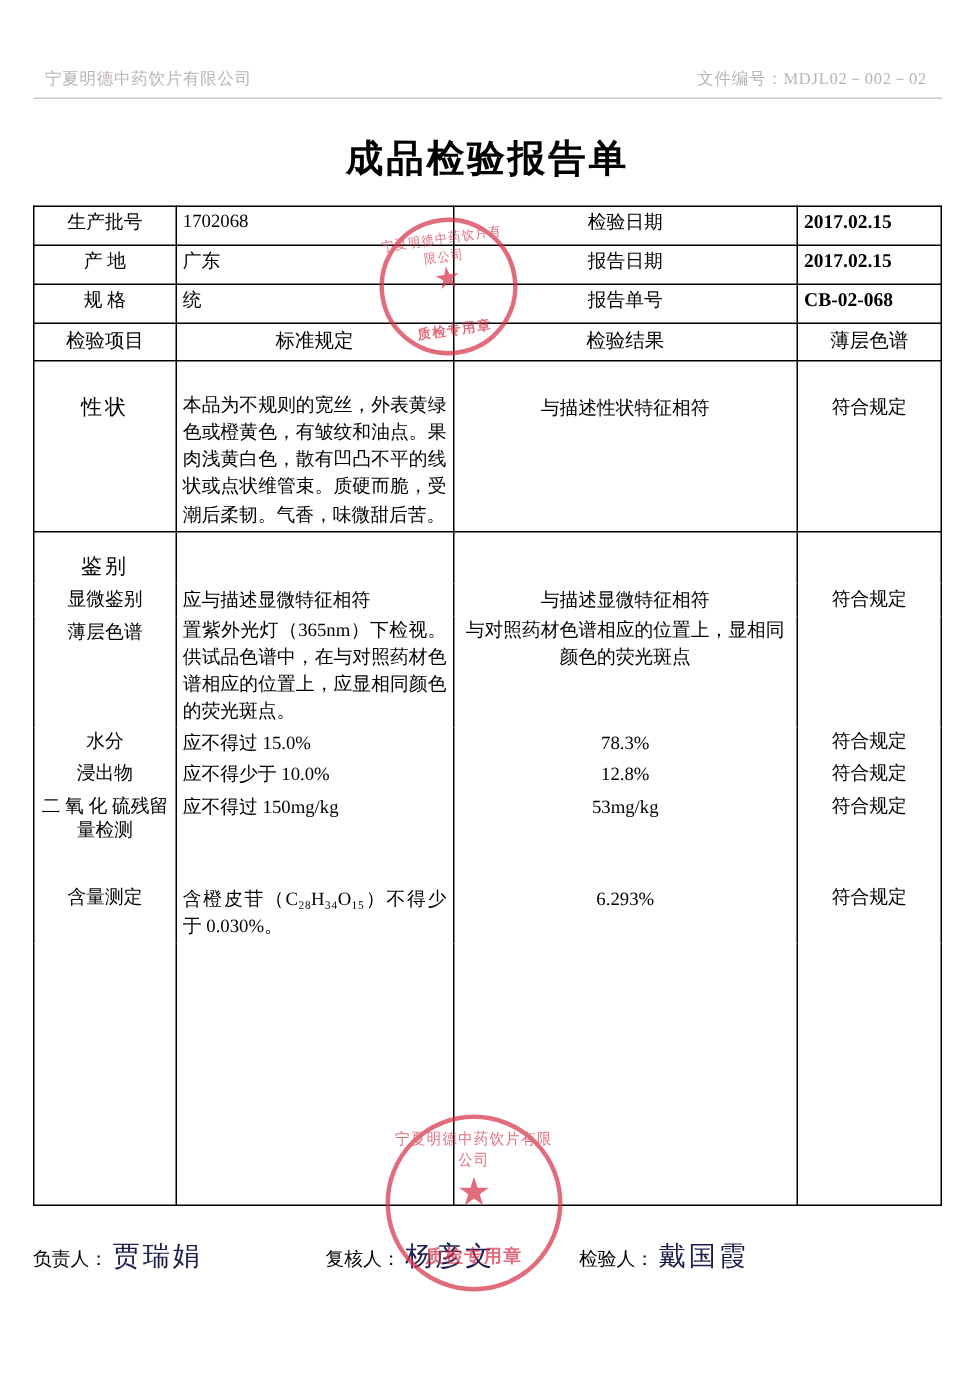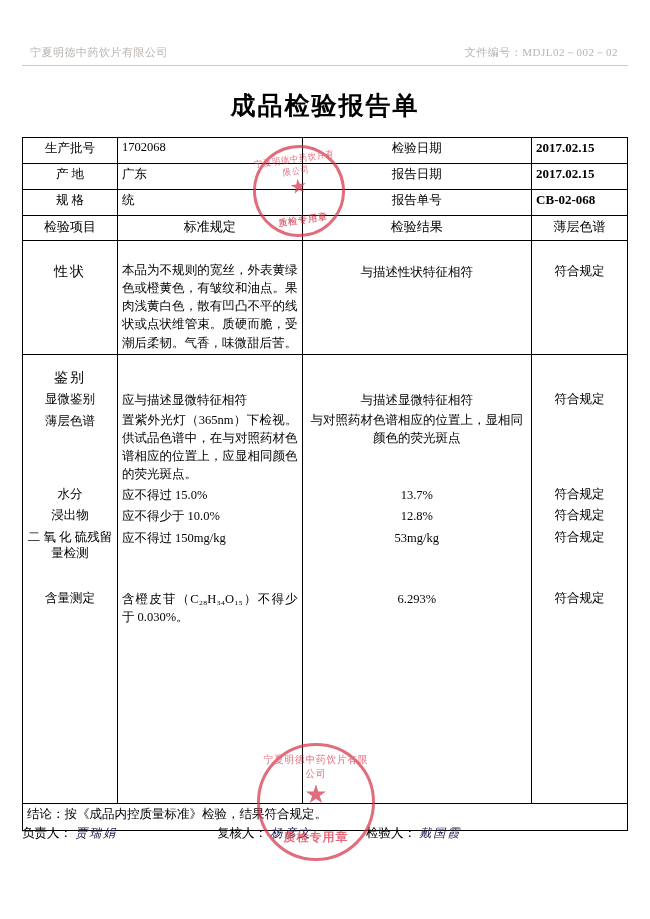--- a/index.html
+++ b/index.html
@@ -134,23 +134,22 @@
     width: 606px;
     top: 798px;
     font-size: 12.5px;
   }
   .sign-item {
     position: absolute;
     top: 0;
   }
   .sign-name {
     font-family: "Liberation Serif", serif;
-    font-size: 12px;
+    font-size: 18px;
     color: #1b1b4d;
-    font-style: italic;
     letter-spacing: 2px;
   }
 
   
   .seal {
     position: absolute;
     border: 3px solid #d6354a;
     border-radius: 50%;
     color: #d6354a;
     opacity: 0.72;
@@ -274,21 +273,21 @@
       <td class="std-cell" style="border-top:none;border-bottom:none;padding-top:0;">置紫外光灯（365nm）下检视。供试品色谱中，在与对照药材色谱相应的位置上，应显相同颜色的荧光斑点。</td>
       <td class="res-cell" style="border-top:none;border-bottom:none;padding-top:0;">与对照药材色谱相应的位置上，显相同颜色的荧光斑点</td>
       <td class="concl-cell" style="border-top:none;border-bottom:none;"></td>
     </tr>
 
 
 
     <tr>
       <td class="item-cell sub-label" style="border-top:none;border-bottom:none;padding-top:1px;">水分</td>
       <td class="std-cell" style="border-top:none;border-bottom:none;padding-top:1px;">应不得过 15.0%</td>
-      <td class="res-cell" style="border-top:none;border-bottom:none;padding-top:1px;">13.7%</td>
+      <td class="res-cell" style="border-top:none;border-bottom:none;padding-top:1px;">78.3%</td>
       <td class="concl-cell" style="border-top:none;border-bottom:none;padding-top:1px;">符合规定</td>
     </tr>
 
     <tr>
       <td class="item-cell sub-label" style="border-top:none;border-bottom:none;padding-top:1px;">浸出物</td>
       <td class="std-cell" style="border-top:none;border-bottom:none;padding-top:1px;">应不得少于 10.0%</td>
       <td class="res-cell" style="border-top:none;border-bottom:none;padding-top:1px;">12.8%</td>
       <td class="concl-cell" style="border-top:none;border-bottom:none;padding-top:1px;">符合规定</td>
     </tr>
 
@@ -306,36 +305,33 @@
       <td class="concl-cell" style="border-top:none;border-bottom:none;padding-top:26px;">符合规定</td>
     </tr>
 
     <tr>
       <td class="spacer-cell" style="border-top:none;"></td>
       <td class="spacer-cell" style="border-top:none;"></td>
       <td class="spacer-cell" style="border-top:none;"></td>
       <td class="spacer-cell" style="border-top:none;"></td>
     </tr>
 
-    <tr class="concl-row">
-      <td colspan="4">结论：按《成品内控质量标准》检验，结果符合规定。</td>
-    </tr>
   </tbody>
     </table>
 
   <div class="sign-table">
     <div class="sign-item" style="left:0;">
       <span>负责人：</span>
       <span class="sign-name">贾瑞娟</span>
     </div>
     <div class="sign-item" style="left:195px;text-align:center;">
       <span>复核人：</span>
       <span class="sign-name">杨彦文</span>
     </div>
-    <div class="sign-item" style="left:344px;">
+    <div class="sign-item" style="left:364px;">
       <span>检验人：</span>
       <span class="sign-name">戴国霞</span>
     </div>
   </div>
 
   <div class="seal seal-top">
     <div class="ring-text">宁夏明德中药饮片有限公司</div>
     <div class="star">★</div>
     <div class="bottom-text">质检专用章</div>
   </div>

